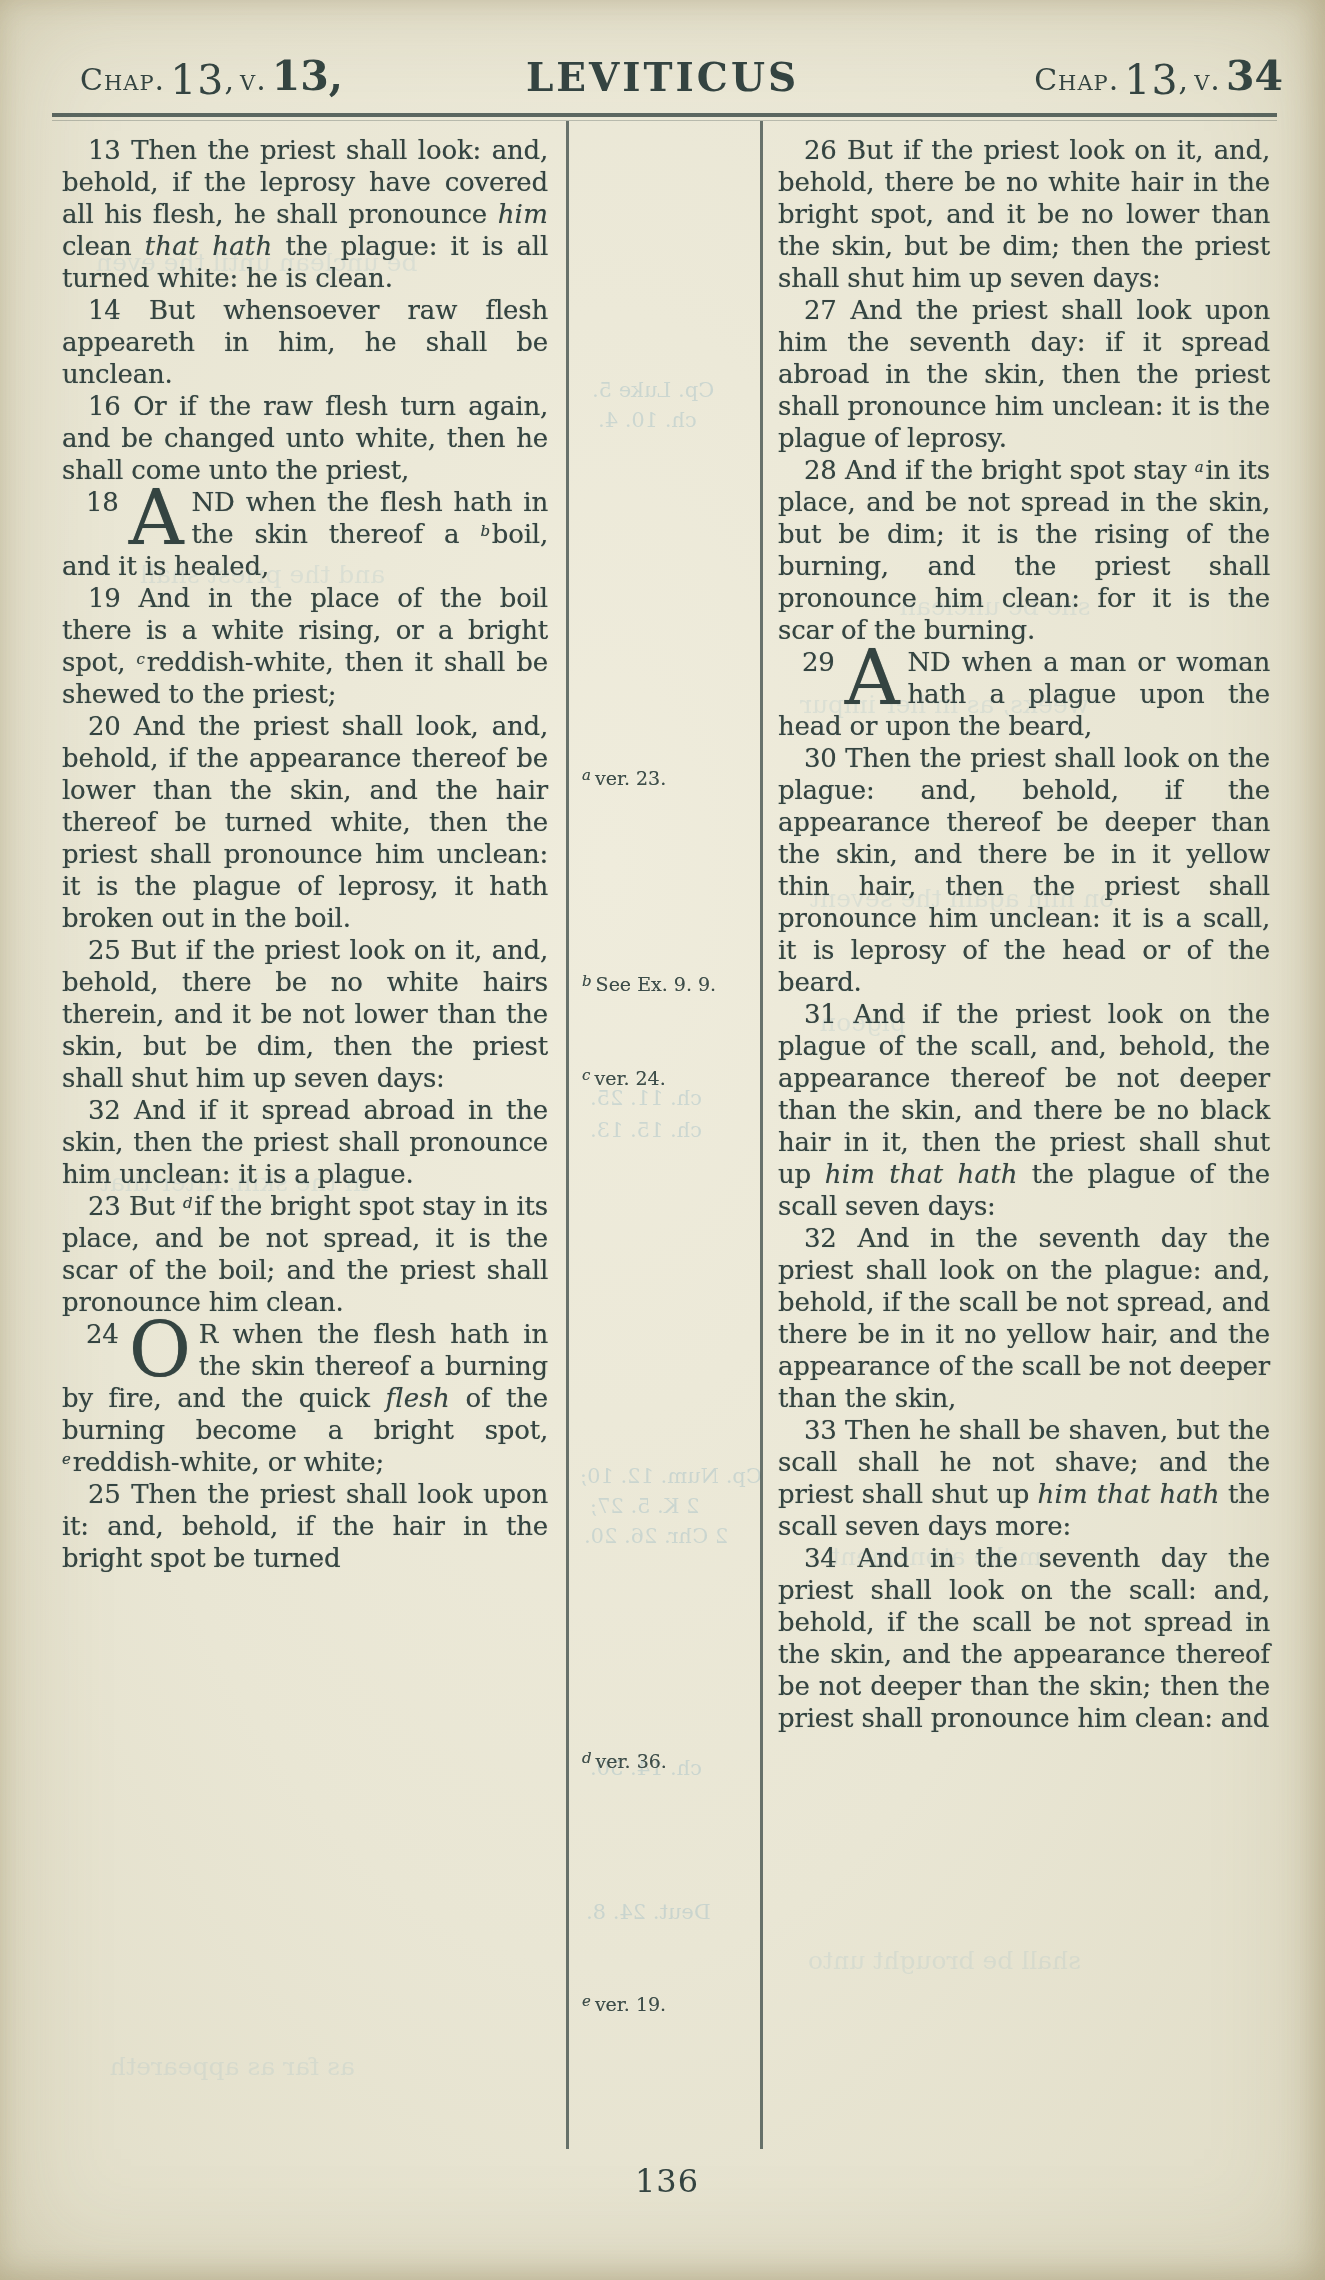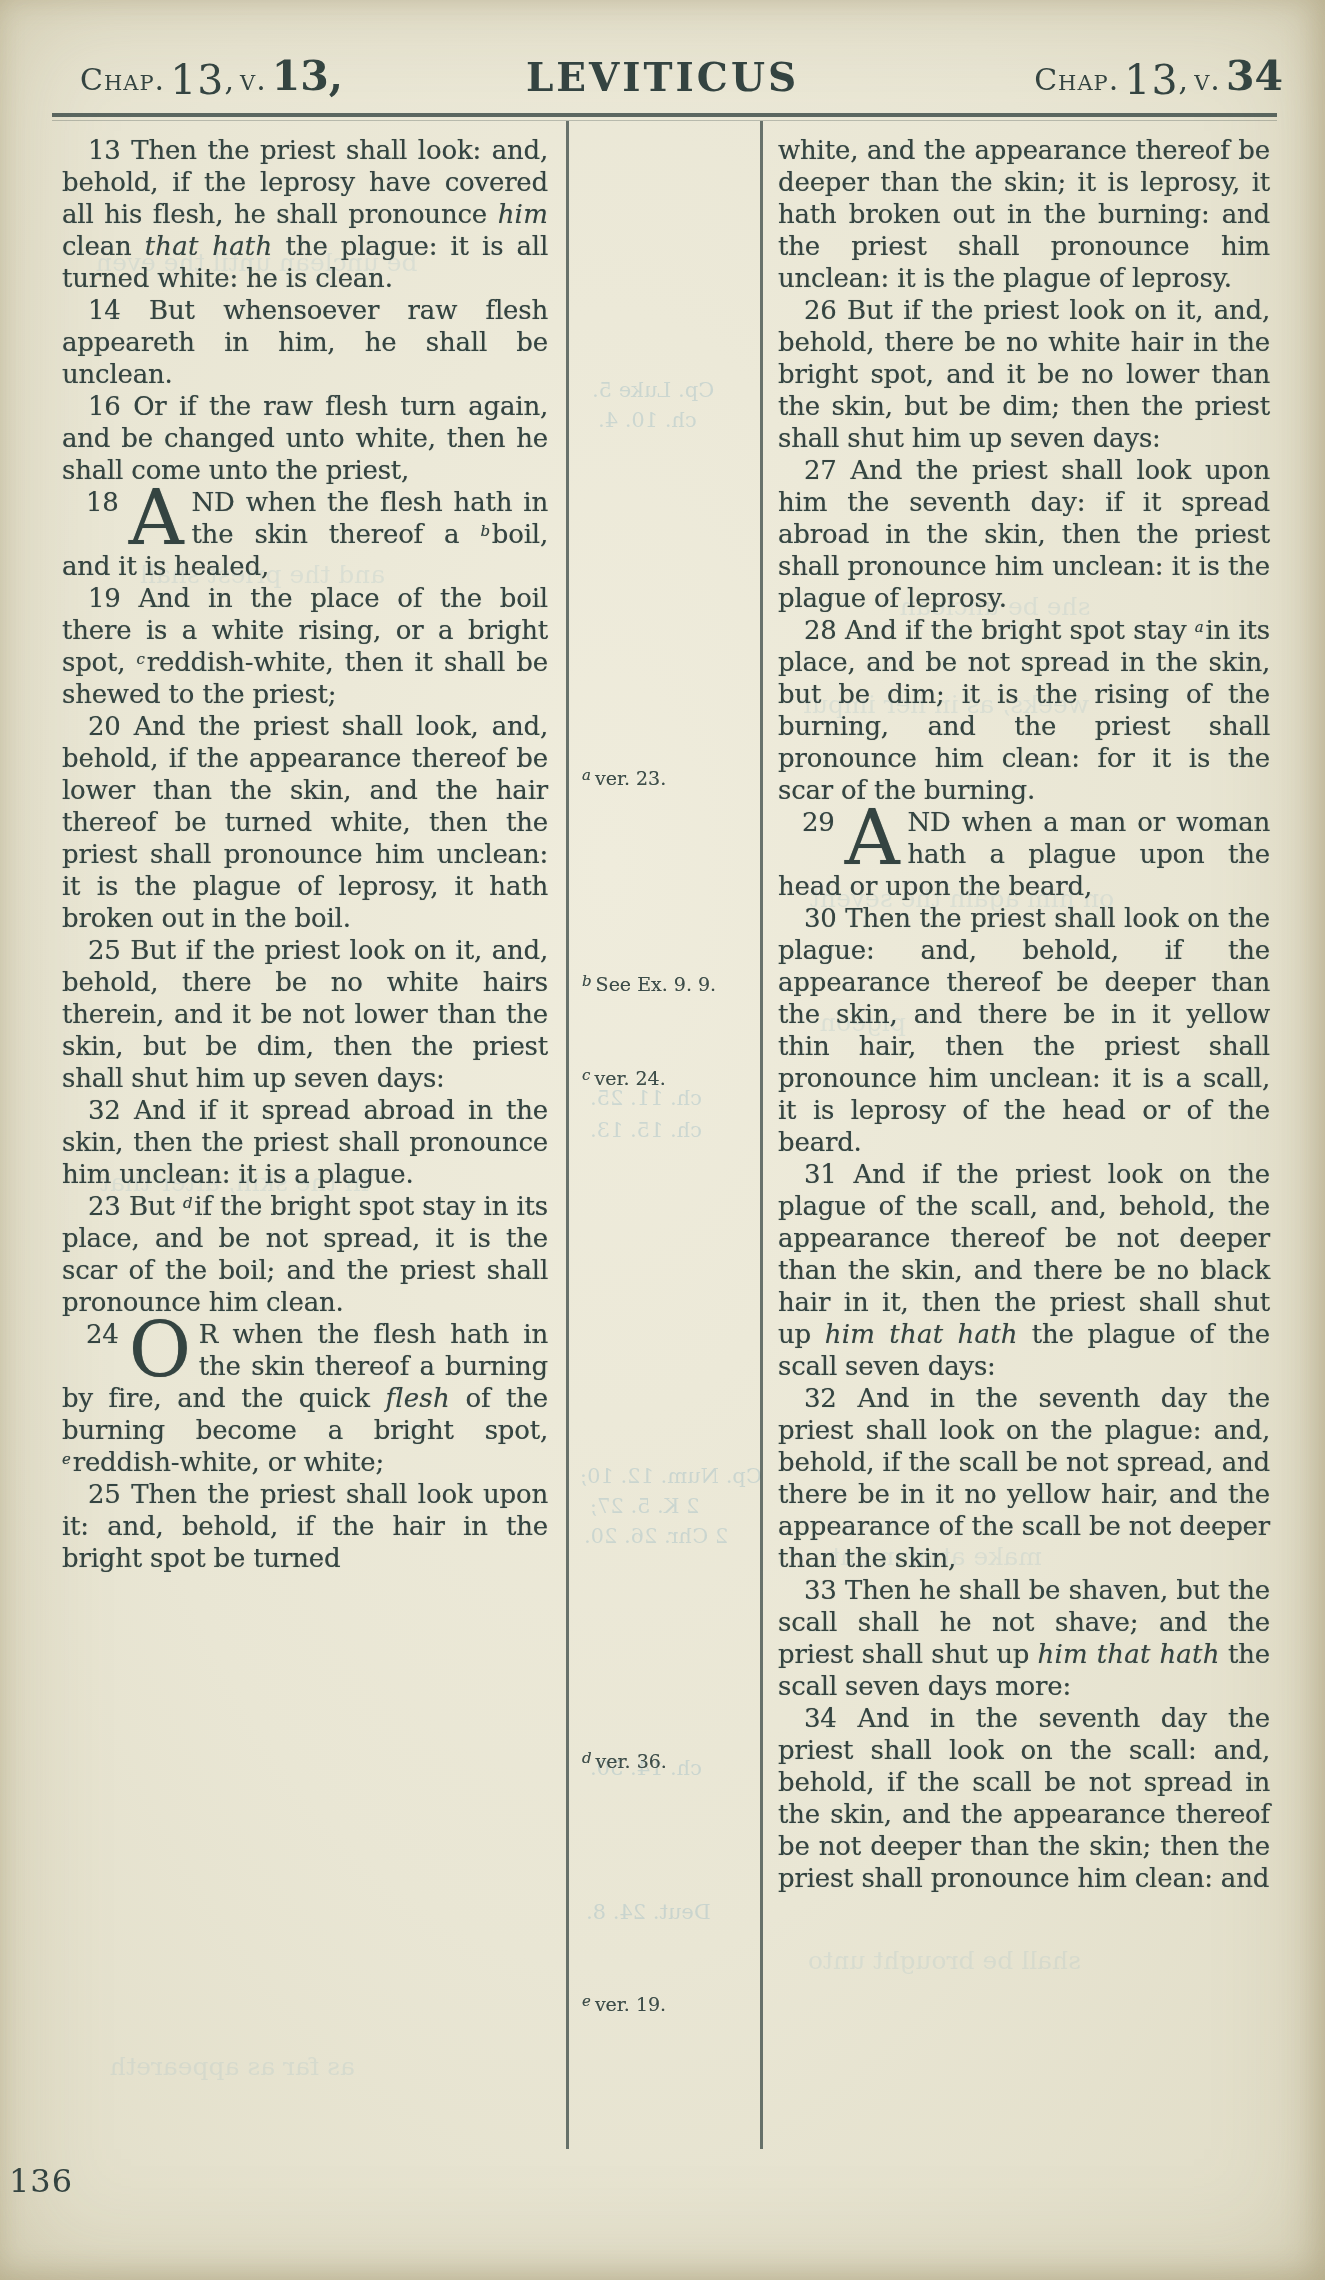--- a/index.html
+++ b/index.html
@@ -41,21 +41,21 @@
   
   .gutter{position:absolute;left:582px;top:134px;width:172px;height:2010px;z-index:2;}
   .note{position:absolute;left:0;font-size:19px;line-height:22px;white-space:nowrap;
     color:#3d4d49;text-shadow:0 0 .6px rgba(61,77,73,.5);}
   .note .nletter{font-style:italic;font-size:15px;vertical-align:5px;margin-right:4px;}
   
   .ghost{position:absolute;z-index:1;transform:scaleX(-1);color:#9fbdc6;opacity:.42;
     font-size:21px;filter:blur(.4px);white-space:nowrap;}
   .ghost.big{font-size:25px;opacity:.22;}
   
-  .pageno{position:absolute;left:0;right:0;top:2162px;
+  .pageno{position:absolute;left:0;right:0;top:2162px;text-align:center;
     font-size:32px;letter-spacing:1px;z-index:2;padding-left:9px;}
 </style>
 </head>
 <body>
 
 <div class="page">
 
   <div class="hdr">
     <div class="hdr-left">
       <span class="runhead">Chap.</span>
@@ -91,21 +91,20 @@
       <p class="verse"><span class="vnum">25</span> Then the priest shall look upon it: and, behold, if the hair in the bright spot be turned</p>
     </div>
   <div class="gutter" id="gutter">
       <div class="note" style="top: 630px;"><span class="nletter">a</span><span>ver. 23.</span></div>
       <div class="note" style="top: 836px;"><span class="nletter">b</span><span>See Ex. 9. 9.</span></div>
       <div class="note" style="top: 930px;"><span class="nletter">c</span><span>ver. 24.</span></div>
       <div class="note" style="top: 1613px;"><span class="nletter">d</span><span>ver. 36.</span></div>
       <div class="note" style="top: 1856px;"><span class="nletter">e</span><span>ver. 19.</span></div>
     </div>
   <div class="col col-right" id="col-right">
-      <p class="verse cont">white, and the appearance thereof be deeper than the skin; it is leprosy, it hath broken out in the burning: and the priest shall pronounce him unclean: it is the plague of leprosy.</p>
       <p class="verse"><span class="vnum">26</span> But if the priest look on it, and, behold, there be no white hair in the bright spot, and it be no lower than the skin, but be dim; then the priest shall shut him up seven days:</p>
       <p class="verse"><span class="vnum">27</span> And the priest shall look upon him the seventh day: if it spread abroad in the skin, then the priest shall pronounce him unclean: it is the plague of leprosy.</p>
       <p class="verse"><span class="vnum">28</span> And if the bright spot stay <sup class="ref">a</sup>in its place, and be not spread in the skin, but be dim; it is the rising of the burning, and the priest shall pronounce him clean: for it is the scar of the burning.</p>
       <p class="verse drop"><span class="vnum">29</span> <span class="dcap">A</span>ND when a man or woman hath a plague upon the head or upon the beard,</p>
       <p class="verse"><span class="vnum">30</span> Then the priest shall look on the plague: and, behold, if the appearance thereof be deeper than the skin, and there be in it yellow thin hair, then the priest shall pronounce him unclean: it is a scall, it is leprosy of the head or of the beard.</p>
       <p class="verse"><span class="vnum">31</span> And if the priest look on the plague of the scall, and, behold, the appearance thereof be not deeper than the skin, and there be no black hair in it, then the priest shall shut up <i>him that hath</i> the plague of the scall seven days:</p>
       <p class="verse"><span class="vnum">32</span> And in the seventh day the priest shall look on the plague: and, behold, if the scall be not spread, and there be in it no yellow hair, and the appearance of the scall be not deeper than the skin,</p>
       <p class="verse"><span class="vnum">33</span> Then he shall be shaven, but the scall shall he not shave; and the priest shall shut up <i>him that hath</i> the scall seven days more:</p>
       <p class="verse"><span class="vnum">34</span> And in the seventh day the priest shall look on the scall: and, behold, if the scall be not spread in the skin, and the appearance thereof be not deeper than the skin; then the priest shall pronounce him clean: and</p>
     </div>

